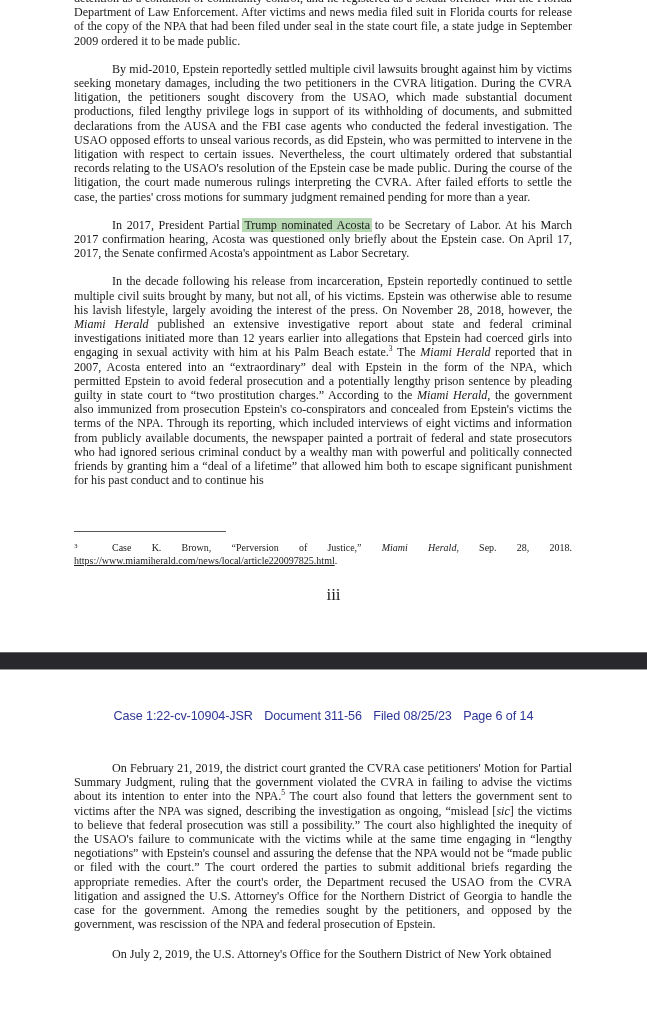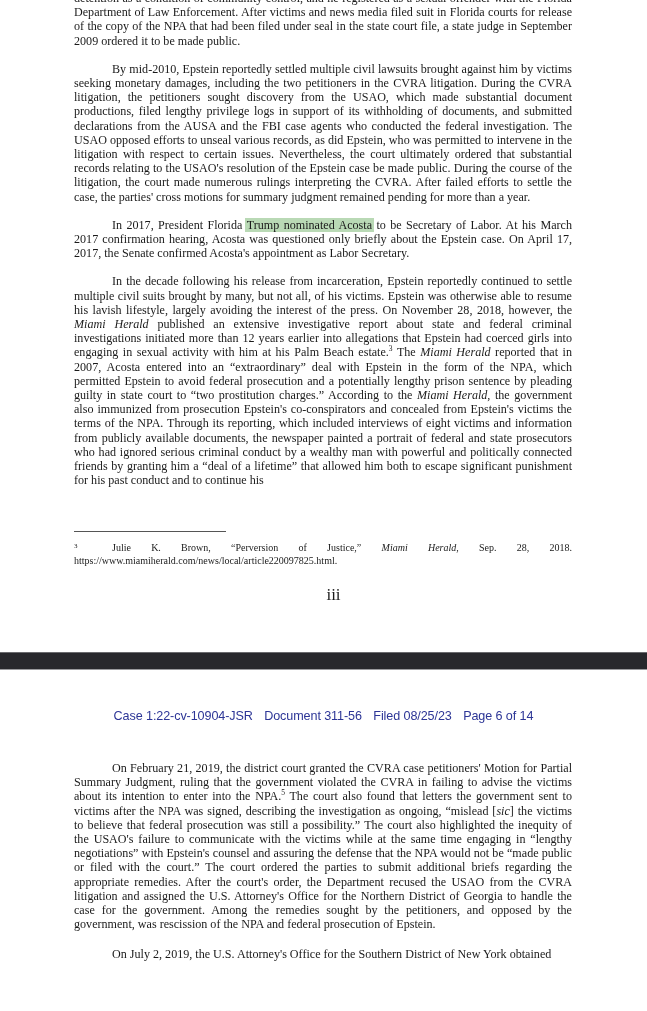--- a/index.html
+++ b/index.html
@@ -23,21 +23,21 @@
     }
     sup { font-size: 7.5px; line-height: 0; vertical-align: 5px; }
     .fn-rule {
       position: absolute; left: 74px; top: 531px; width: 152px; height: 1px; background: #555;
     }
     .footnote {
       position: absolute; left: 74px; top: 540px; width: 498px;
       font-size: 10px; line-height: 13px; text-align: justify;
     }
     .fn-num { display: inline-block; width: 38px; vertical-align: 3px; font-size: 7px; }
-    .fn-link { color: #1a1a1a; }
+    .fn-link { text-decoration: underline; color: #1a1a1a; }
     .page-num {
       position: absolute; top: 585px; left: 0; width: 647px; text-align: center;
       font-size: 17px;
       margin-left: 10px;
     }
     .divider {
       position: absolute; left: 0; top: 652px; width: 647px; height: 18px;
       background: #28282d; border-top: 1px solid #6a6a6e; border-bottom: 1px solid #9a9a9e;
       box-sizing: border-box;
     }
@@ -48,27 +48,27 @@
     }
     .case-header span { margin: 0 4px; }
   </style>
 </head>
 <body>
 
 <div class="page page-top">
   <div class="text-block" style="top:-9px;">
     <p>detention as a condition of community control, and he registered as a sexual offender with the Florida Department of Law Enforcement.  After victims and news media filed suit in Florida courts for release of the copy of the NPA that had been filed under seal in the state court file, a state judge in September 2009 ordered it to be made public.</p>
     <p class="indent" style="margin-top:14px;">By mid-2010, Epstein reportedly settled multiple civil lawsuits brought against him by victims seeking monetary damages, including the two petitioners in the CVRA litigation.  During the CVRA litigation, the petitioners sought discovery from the USAO, which made substantial document productions, filed lengthy privilege logs in support of its withholding of documents, and submitted declarations from the AUSA and the FBI case agents who conducted the federal investigation.  The USAO opposed efforts to unseal various records, as did Epstein, who was permitted to intervene in the litigation with respect to certain issues.  Nevertheless, the court ultimately ordered that substantial records relating to the USAO's resolution of the Epstein case be made public.  During the course of the litigation, the court made numerous rulings interpreting the CVRA.  After failed efforts to settle the case, the parties' cross motions for summary judgment remained pending for more than a year.</p>
-    <p class="indent" style="margin-top:14px;"><span>In 2017, President Florida </span><span class="hl">Trump nominated Acosta</span><span> to be Secretary of Labor.  At his March 2017 confirmation hearing, Acosta was questioned only briefly about the Epstein case.  On April 17, 2017, the Senate confirmed Acosta's appointment as Labor Secretary.</span></p>
+    <p class="indent" style="margin-top:14px;"><span>In 2017, President Partial </span><span class="hl">Trump nominated Acosta</span><span> to be Secretary of Labor.  At his March 2017 confirmation hearing, Acosta was questioned only briefly about the Epstein case.  On April 17, 2017, the Senate confirmed Acosta's appointment as Labor Secretary.</span></p>
     <p class="indent" style="margin-top:14px;"><span>In the decade following his release from incarceration, Epstein reportedly continued to settle multiple civil suits brought by many, but not all, of his victims.  Epstein was otherwise able to resume his lavish lifestyle, largely avoiding the interest of the press.  On November 28, 2018, however, the </span><i>Miami Herald</i><span> published an extensive investigative report about state and federal criminal investigations initiated more than 12 years earlier into allegations that Epstein had coerced girls into engaging in sexual activity with him at his Palm Beach estate.</span><sup>3</sup><span>  The </span><i>Miami Herald</i><span> reported that in 2007, Acosta entered into an “extraordinary” deal with Epstein in the form of the NPA, which permitted Epstein to avoid federal prosecution and a potentially lengthy prison sentence by pleading guilty in state court to “two prostitution charges.”  According to the </span><i>Miami Herald</i><span>, the government also immunized from prosecution Epstein's co-conspirators and concealed from Epstein's victims the terms of the NPA.  Through its reporting, which included interviews of eight victims and information from publicly available documents, the newspaper painted a portrait of federal and state prosecutors who had ignored serious criminal conduct by a wealthy man with powerful and politically connected friends by granting him a “deal of a lifetime” that allowed him both to escape significant punishment for his past conduct and to continue his</span></p>
   </div>
 
   <div class="fn-rule"></div>
   <div class="footnote">
-    <span class="fn-num">3</span><span>Julie K. Brown, “Perversion of Justice,” </span><i>Miami Herald</i><span>, Sep. 28, 2018.  </span><a class="fn-link">https://www.miamiherald.com/news/local/article220097825.html</a><span>.</span>
+    <span class="fn-num">3</span><span>Case K. Brown, “Perversion of Justice,” </span><i>Miami Herald</i><span>, Sep. 28, 2018.  </span><a class="fn-link">https://www.miamiherald.com/news/local/article220097825.html</a><span>.</span>
   </div>
 
   <div class="page-num">iii</div>
 </div>
 
 <div class="divider"></div>
 
 <div class="page page-bottom">
 </div>
 

